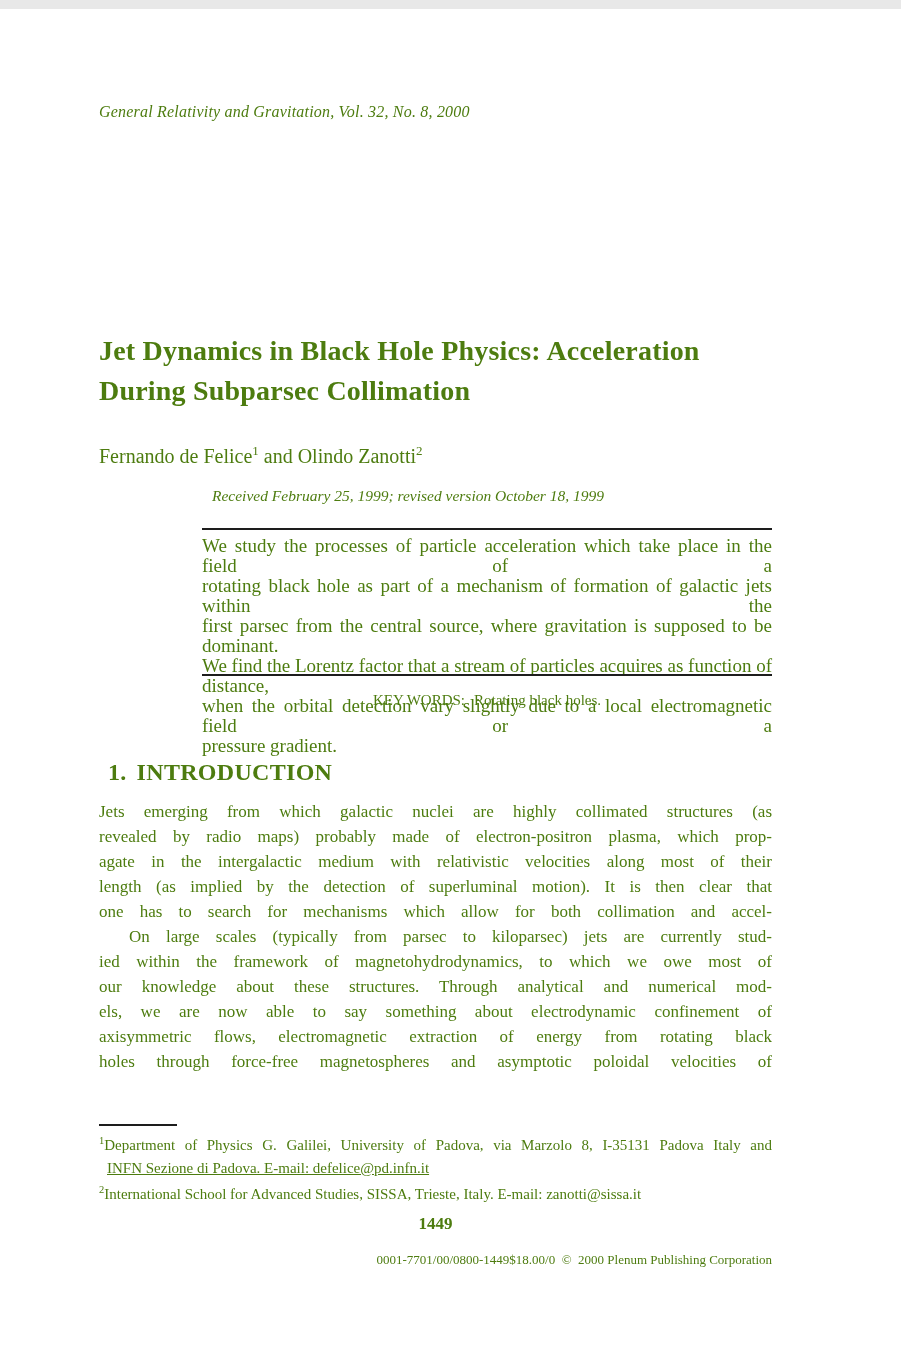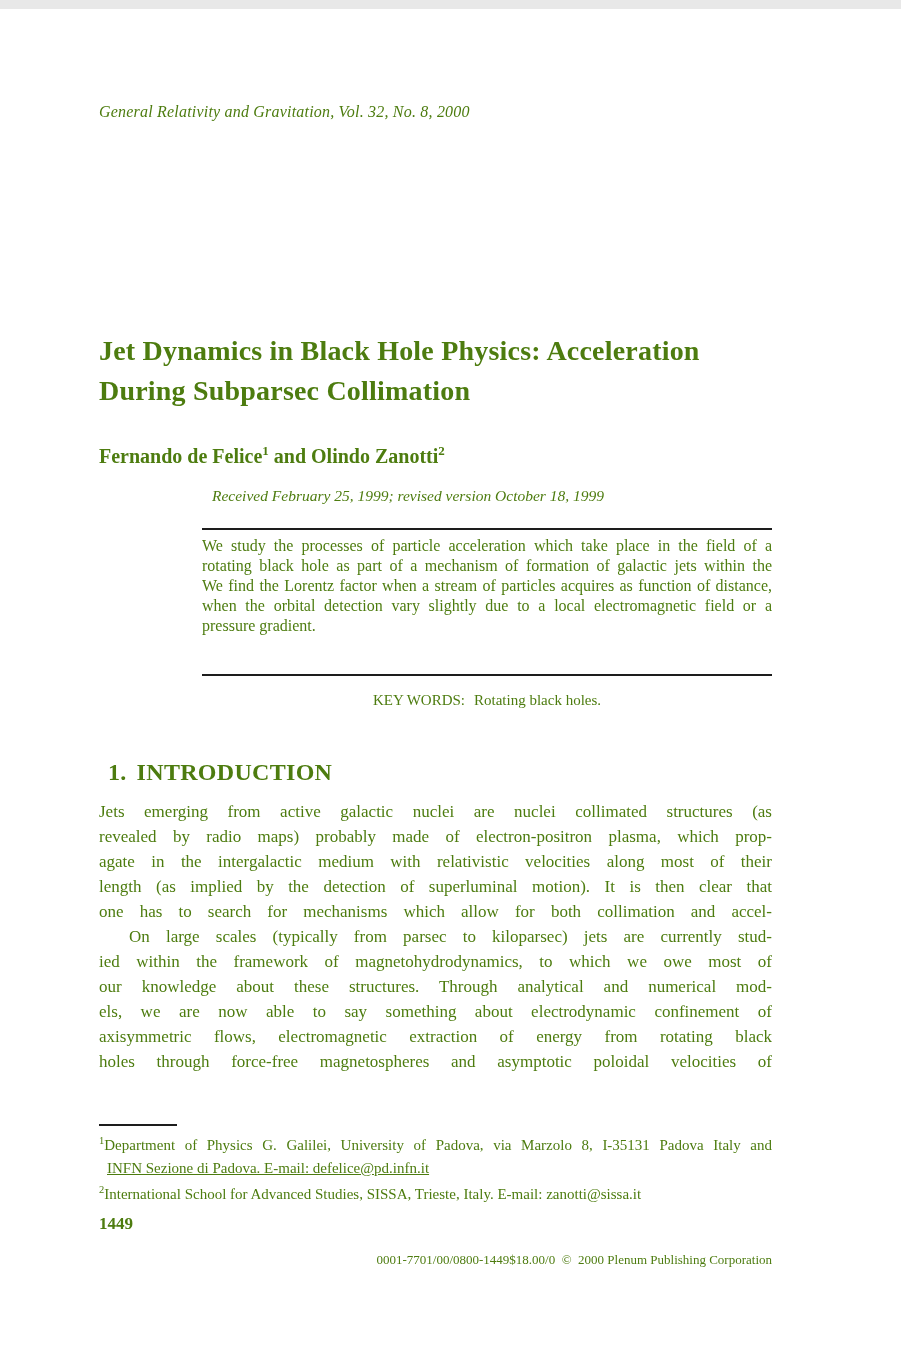--- a/index.html
+++ b/index.html
@@ -18,33 +18,33 @@
     left:99px;top:94px;width:690px;
     font-style:italic;font-size:16px;letter-spacing:.2px;
   }
   .paper-title{
     left:99px;top:322px;width:692px;
     font-size:28px;font-weight:bold;line-height:40px;
     letter-spacing:.2px;margin:0;
   }
   .authors-line{
     left:99px;top:434px;width:692px;
-    font-size:20px;font-weight:bold;
+    font-size:20px;font-weight:normal;
   }
   .authors-line sup{font-size:13px;}
   .received-line{
     left:212px;top:478px;width:570px;
     font-style:italic;font-size:15.5px;
   }
   .rule{border:none;border-top:2px solid #1d1d1d;margin:0;}
   .rule-abstract-top{left:202px;top:519px;width:570px;}
   .rule-abstract-bottom{left:202px;top:665px;width:570px;}
   .abstract-block{
     left:202px;top:527px;width:570px;
-    font-size:16px;line-height:20px;
+    font-size:19px;line-height:20px;
   }
   .keywords-line{
     left:202px;top:683px;width:570px;
     font-size:15px;
     text-align:center;
   }
   .keywords-value{margin-left:9px;}
   .section-heading{
     left:108px;top:750px;width:673px;
     font-size:24px;font-weight:bold;letter-spacing:.3px;margin:0;
@@ -59,21 +59,21 @@
   .line.indent{text-indent:30px;}
   .rule-footnote{left:99px;top:1115px;width:78px;}
   .footnotes{
     left:99px;top:1121px;width:673px;
     font-size:15px;line-height:22.5px;
   }
   .footnotes sup{font-size:10.5px;}
   .fn-cont{padding-left:8px;text-decoration:underline;}
   .page-number{
     left:99px;top:1205px;width:673px;
-    font-weight:bold;font-size:17px;
+    text-align:center;font-weight:bold;font-size:17px;
   }
   .copyright-line{
     left:99px;top:1243px;width:673px;
     text-align:right;font-size:13px;white-space:pre;
   }
 </style>
 </head>
 <body>
 
 <div class="page">
@@ -86,38 +86,39 @@
     <span>Fernando de Felice</span><sup>1</sup><span> and </span><span>Olindo Zanotti</span><sup>2</sup>
   </div>
 
   <div class="abs received-line">Received February 25, 1999; revised version October 18, 1999</div>
 
   <hr class="abs rule rule-abstract-top">
 
   <div class="abs abstract-block">
     <div class="line">We study the processes of particle acceleration which take place in the field of a</div>
     <div class="line">rotating black hole as part of a mechanism of formation of galactic jets within the</div>
-    <div class="line">We find the Lorentz factor when a stream of particles acquires as function of distance,</div>
+    <div class="line">first parsec from the central source, where gravitation is supposed to be dominant.</div>
+    <div class="line">We find the Lorentz factor that a stream of particles acquires as function of distance,</div>
     <div class="line">when the orbital detection vary slightly due to a local electromagnetic field or a</div>
     <div class="line last">pressure gradient.</div>
   </div>
 
   <hr class="abs rule rule-abstract-bottom">
 
   <div class="abs keywords-line">
     <span>KEY WORDS:</span><span class="keywords-value">Rotating black holes.</span>
   </div>
 
   <h2 class="abs section-heading">
     <span>1.</span><span class="section-title">INTRODUCTION</span>
   </h2>
 
   <div class="abs body-text">
     <div>
-      <div class="line">Jets emerging from active galactic nuclei are nuclei collimated structures (as</div>
+      <div class="line">Jets emerging from which galactic nuclei are highly collimated structures (as</div>
       <div class="line">revealed by radio maps) probably made of electron-positron plasma, which prop-</div>
       <div class="line">agate in the intergalactic medium with relativistic velocities along most of their</div>
       <div class="line">length (as implied by the detection of superluminal motion). It is then clear that</div>
       <div class="line">one has to search for mechanisms which allow for both collimation and accel-</div>
     </div>
     <div>
       <div class="line indent">On large scales (typically from parsec to kiloparsec) jets are currently stud-</div>
       <div class="line">ied within the framework of magnetohydrodynamics, to which we owe most of</div>
       <div class="line">our knowledge about these structures. Through analytical and numerical mod-</div>
       <div class="line">els, we are now able to say something about electrodynamic confinement of</div>

